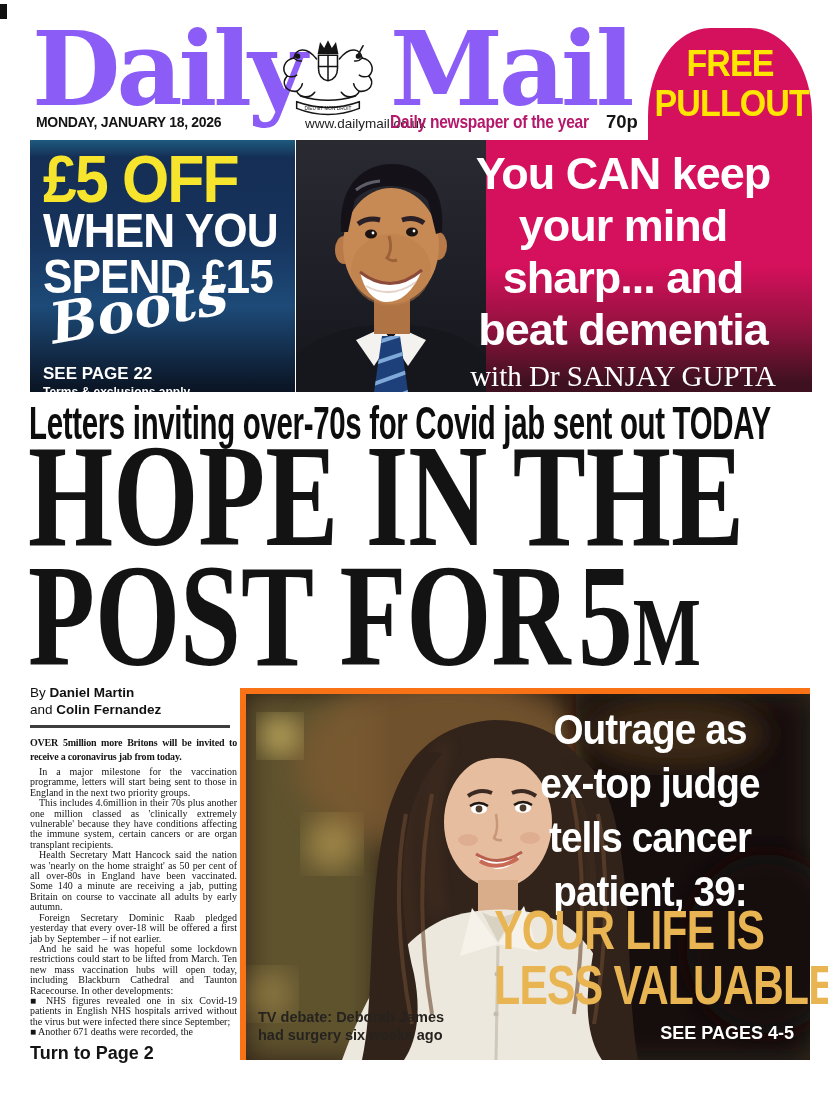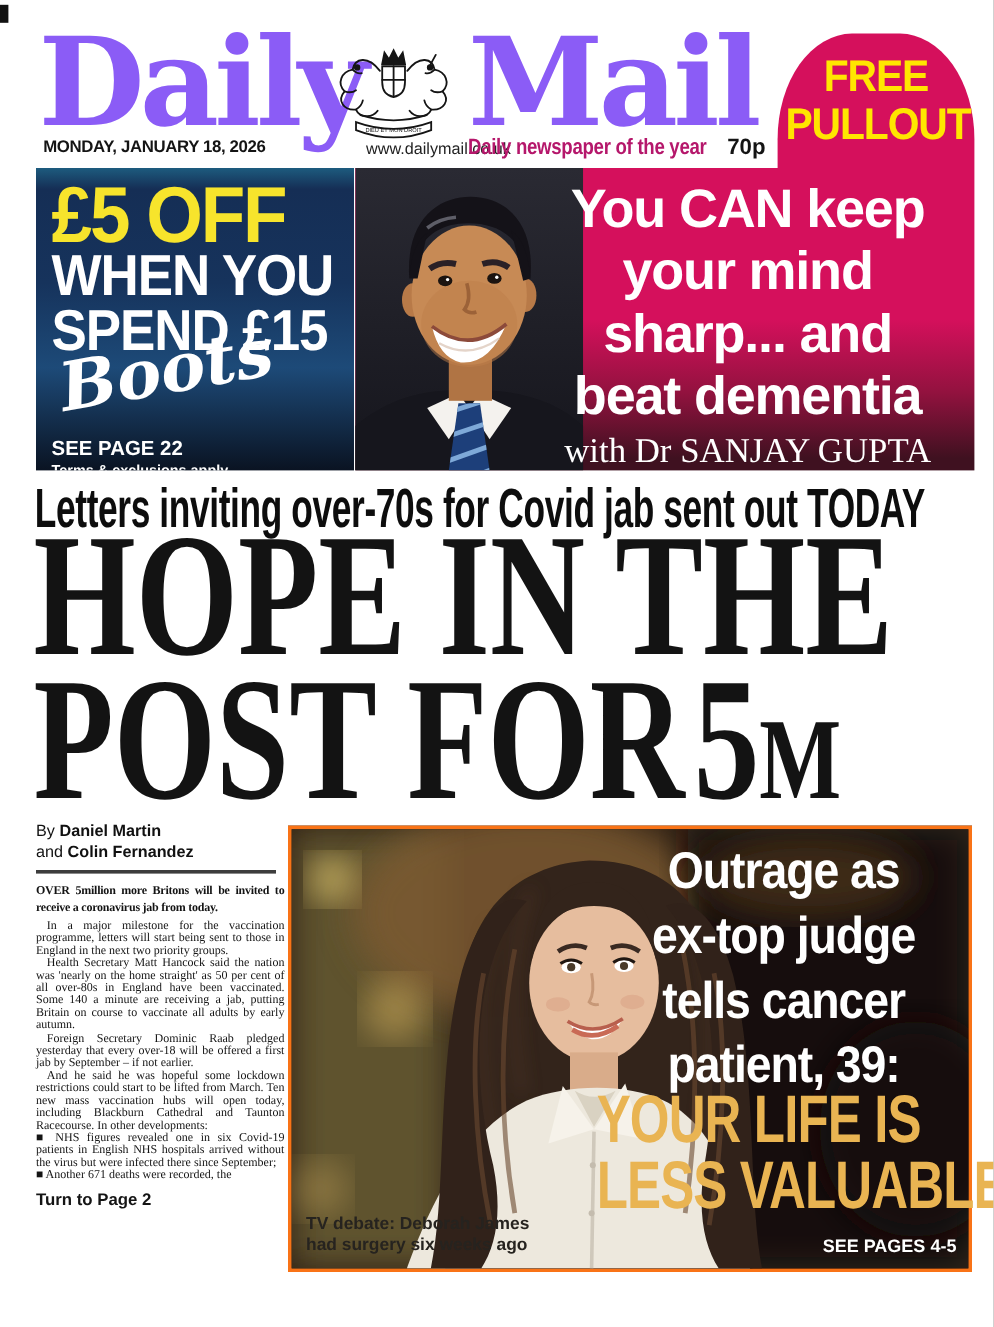--- a/index.html
+++ b/index.html
@@ -51,30 +51,30 @@
   .headline .figm{font-size:0.66em;}
 
   
   .column{position:absolute;left:30px;top:684px;width:207px;}
   .byline{font-size:13.5px;line-height:17px;color:#111;}
   .byline b{font-weight:bold;}
   .rule{width:200px;height:3px;background:#3d3d3d;margin:7px 0 8px 0;}
   .intro{font-family:"Liberation Serif",serif;font-weight:bold;font-size:10px;line-height:14px;text-align:justify;letter-spacing:-0.2px;margin-bottom:3px;}
   .body-text p{font-family:"Liberation Serif",serif;font-size:10px;line-height:10.4px;text-align:justify;text-indent:9px;}
   .body-text p.bullet{text-indent:0;}
-  .turn{font-size:14px;font-weight:bold;margin-top:5px;}
-
-  
-  .photo{position:absolute;left:240px;top:688px;width:570px;height:372px;border:3px solid #f97316;background:#2e2014;}
+  .turn{font-size:18px;font-weight:bold;margin-top:5px;}
+
+  
+  .photo{position:absolute;left:240px;top:688px;width:570px;height:372px;border:6px solid #f97316;background:#2e2014;}
   .photo svg{position:absolute;left:0;top:0;}
   .outrage{position:absolute;top:8px;right:4px;width:300px;text-align:center;color:#fff;}
   .outrage div{font-size:43px;font-weight:bold;line-height:54px;letter-spacing:-1px;white-space:nowrap;transform:scaleX(.9);transform-origin:center;}
   .gold{position:absolute;bottom:42px;right:0;width:352px;text-align:right;color:var(--gold);}
   .gold div{font-size:56px;font-weight:bold;line-height:55px;letter-spacing:-1px;white-space:nowrap;transform:scaleX(.76);transform-origin:center;}
-  .seepages{position:absolute;right:10px;bottom:10px;font-size:15px;font-weight:bold;color:#fff;}
+  .seepages{position:absolute;right:10px;bottom:10px;font-size:18px;font-weight:bold;color:#fff;}
   .caption{position:absolute;left:12px;bottom:10px;font-size:14.5px;font-weight:bold;color:#26231f;line-height:18px;}
 </style>
 </head>
 <body>
 
 <div class="page">
 
   <div class="print-mark"></div>
 
   <header>
@@ -182,20 +182,21 @@
     <div class="byline">
       <span>By</span>
       <b>Daniel Martin</b><br>
       <span>and</span>
       <b>Colin Fernandez</b>
     </div>
     <div class="rule"></div>
     <div class="intro">OVER 5million more Britons will be invited to receive a coronavirus jab from today.</div>
     <div class="body-text">
       <p>In a major milestone for the vaccination programme, letters will start being sent to those in England in the next two priority groups.</p>
+      <p>This includes 4.6million in their 70s plus another one million classed as 'clinically extremely vulnerable' because they have conditions affecting the immune system, certain cancers or are organ transplant recipients.</p>
       <p>Health Secretary Matt Hancock said the nation was 'nearly on the home straight' as 50 per cent of all over-80s in England have been vaccinated. Some 140 a minute are receiving a jab, putting Britain on course to vaccinate all adults by early autumn.</p>
       <p>Foreign Secretary Dominic Raab pledged yesterday that every over-18 will be offered a first jab by September – if not earlier.</p>
       <p>And he said he was hopeful some lockdown restrictions could start to be lifted from March. Ten new mass vaccination hubs will open today, including Blackburn Cathedral and Taunton Racecourse. In other developments:</p>
       <p class="bullet">■ NHS figures revealed one in six Covid-19 patients in English NHS hospitals arrived without the virus but were infected there since September;</p>
       <p class="bullet">■ Another 671 deaths were recorded, the</p>
     </div>
     <div class="turn">Turn to Page 2</div>
   </aside>
 
   <figure class="photo">

